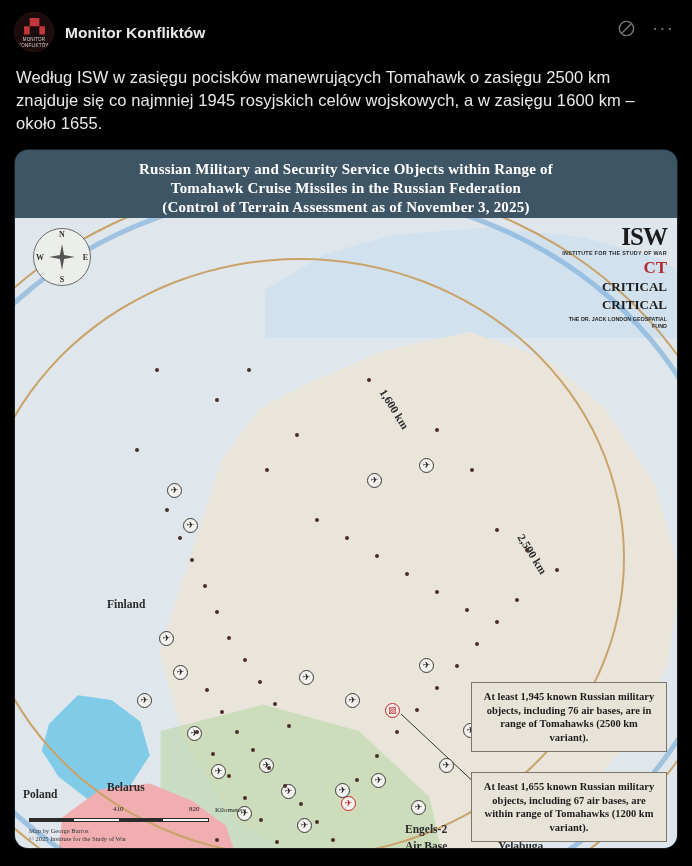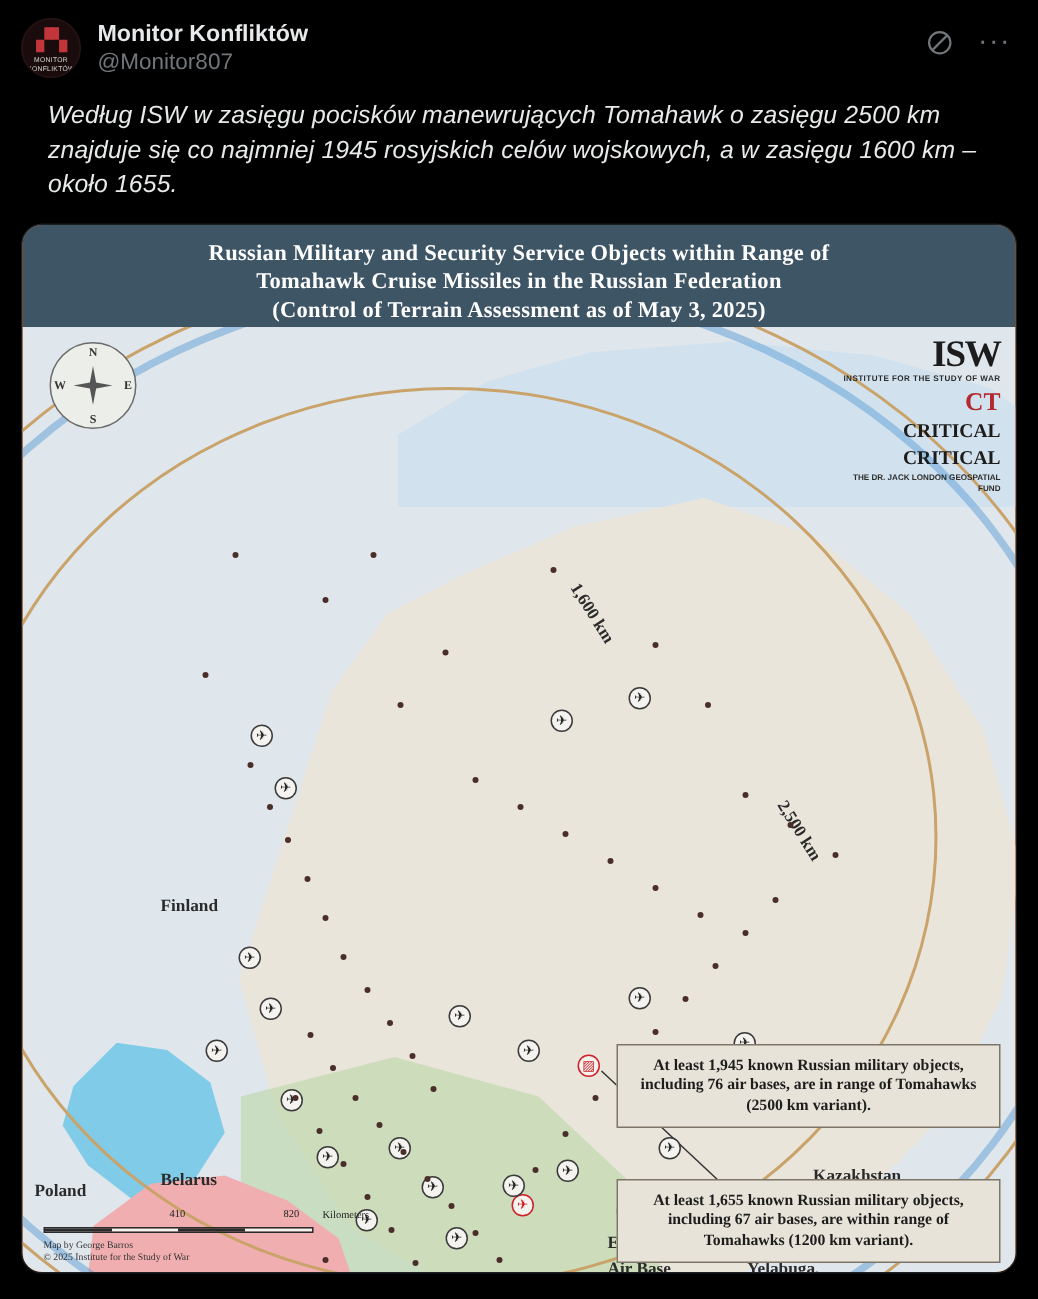--- a/index.html
+++ b/index.html
@@ -78,35 +78,34 @@
   }
   .dots {
     font-size: 19px;
     line-height: 10px;
     color: #71767b;
     letter-spacing: 1px;
     cursor: pointer;
   }
   
   .tw-text {
-    padding: 10px 16px 10px 32px;
+    padding: 10px 16px 10px 16px;
     font-size: 16.5px;
     line-height: 23px;
     color: #e7e9ea;
     letter-spacing: .1px;
-    font-style: italic;
   }
   
   .media {
     margin: 4px 14px 0 14px;
     border-radius: 14px;
     overflow: hidden;
     position: relative;
     height: 700px;
-    background: #f97316;
+    background: #0c4a6e;
     border: 1px solid #1c2024;
   }
   .map-title {
     background: #3e5565;
     color: #ffffff;
     text-align: center;
     padding: 10px 8px 9px 8px;
     font-family: "Liberation Serif", serif;
     font-weight: bold;
     font-size: 15px;
@@ -164,21 +163,21 @@
     position: absolute;
     background: #e8e3d8;
     border: 1px solid #7d7668;
     padding: 7px 9px;
     font-family: "Liberation Serif", serif;
     font-size: 10.5px;
     line-height: 13.5px;
     font-weight: bold;
     text-align: center;
     color: #1d1d1d;
-    width: 256px;
+    width: 196px;
   }
   .isw-block {
     position: absolute;
     right: 10px; top: 6px;
     text-align: right;
     width: 112px;
   }
   .isw-title {
     font-family: "Liberation Serif", serif;
     font-weight: bold;
@@ -301,41 +300,40 @@
 
 <div id="tweet">
 
   <div class="tw-header">
     <div class="avatar">
       <div class="av-top">▞▚</div>
       <div class="av-bot">MONITOR KONFLIKTÓW</div>
     </div>
     <div class="names">
       <div class="display-name">Monitor Konfliktów</div>
-      <div class="handle">@Monitor807</div>
     </div>
     <div class="hdr-actions">
       <div class="icon-btn">
         <svg width="19" height="19" viewBox="0 0 24 24" aria-hidden="true">
           <circle cx="12" cy="12" r="9" fill="none" stroke="#71767b" stroke-width="1.8"></circle>
           <line x1="6" y1="18" x2="18" y2="6" stroke="#71767b" stroke-width="1.8"></line>
         </svg>
       </div>
       <div class="dots">···</div>
     </div>
   </div>
 
   <div class="tw-text">Według ISW w zasięgu pocisków manewrujących Tomahawk o zasięgu 2500 km znajduje się co najmniej 1945 rosyjskich celów wojskowych, a w zasięgu 1600 km – około 1655.</div>
 
   <div class="media">
 
     <div class="map-title">
       <div>Russian Military and Security Service Objects within Range of</div>
       <div>Tomahawk Cruise Missiles in the Russian Federation</div>
-      <div>(Control of Terrain Assessment as of May 3, 2025)</div>
+      <div>(Control of Terrain Assessment as of November 3, 2025)</div>
     </div>
 
     <div class="map-body">
 
       <div class="sea-top"></div>
       <div class="landmass russia"></div>
       <div class="country-fill green-band"></div>
       <div class="country-fill blue-sea"></div>
       <div class="country-fill ukraine"></div>
 

